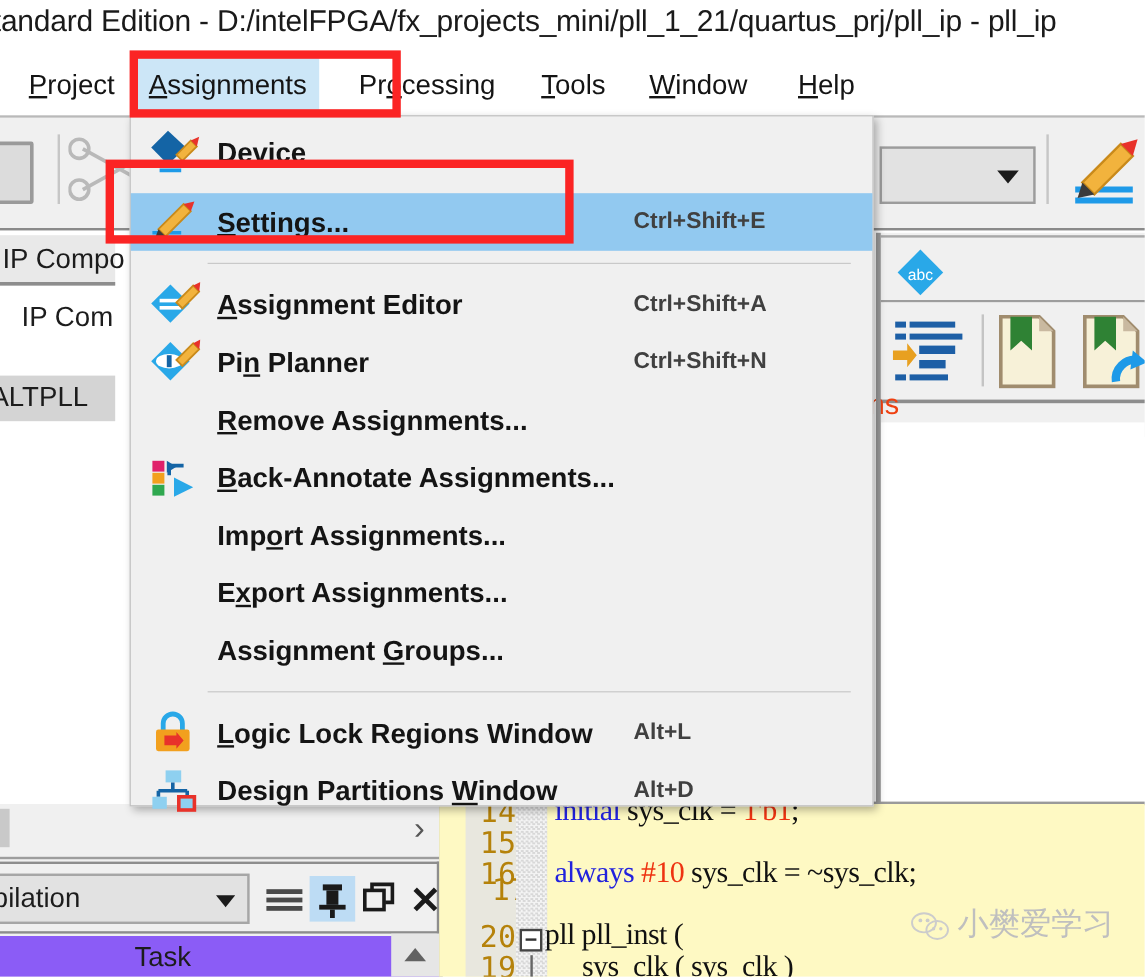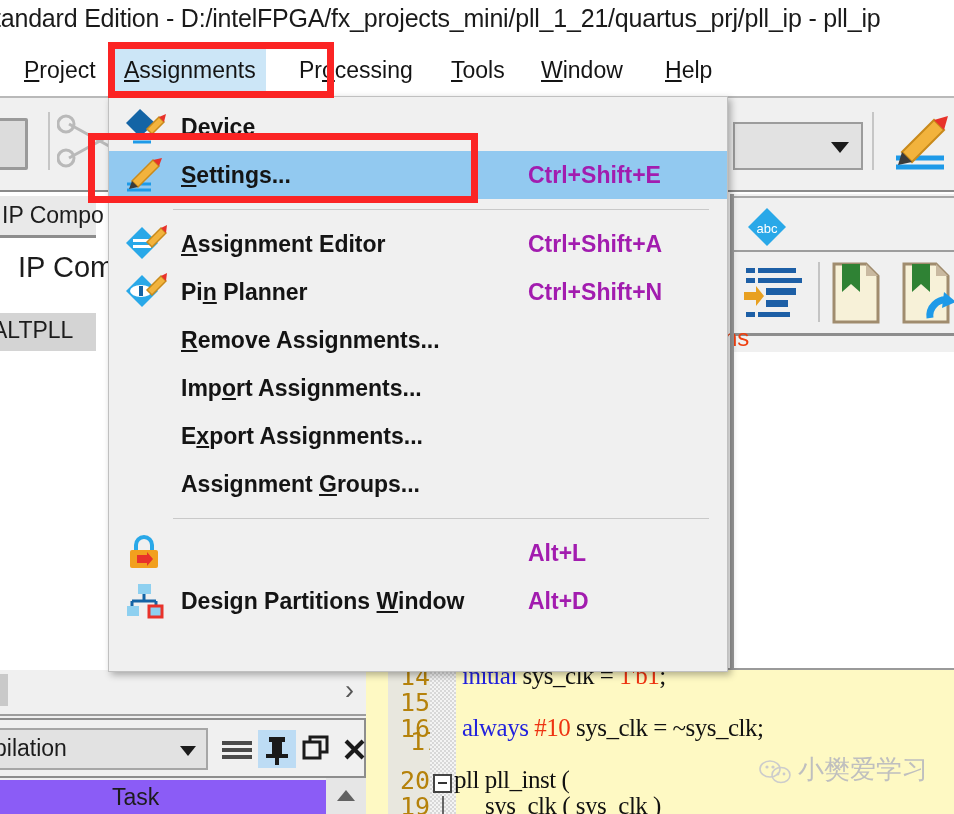--- a/index.html
+++ b/index.html
@@ -70,21 +70,21 @@
     left:-4px;top:196px;width:100px;height:42px;background:#e9e9e9;
     border-bottom:3px solid #8d8d8d;box-sizing:border-box;
   }
   #ipcat-header .lbl{
     position:absolute;left:6px;top:6px;font-size:23px;color:#1c1c1c;white-space:nowrap;
   }
   #ipcat-sub{
     left:-4px;top:241px;width:100px;height:50px;background:#ffffff;
   }
   #ipcat-sub .lbl{
-    position:absolute;left:22px;top:10px;font-size:29px;color:#1c1c1c;white-space:nowrap;
+    position:absolute;left:22px;top:10px;font-size:23px;color:#1c1c1c;white-space:nowrap;
   }
   #ipcat-row-altpll{
     left:-4px;top:313px;width:100px;height:38px;background:#d4d4d4;
   }
   #ipcat-row-altpll .lbl{
     position:absolute;left:-4px;top:4px;font-size:23px;color:#1c1c1c;white-space:nowrap;
   }
 
   
   #right-panel{
@@ -113,29 +113,29 @@
   #dropdown{
     left:108px;top:96px;width:620px;height:576px;
     background:#f0f0f0;
     border:1px solid #c0c0c0;
     box-shadow:3px 3px 7px rgba(0,0,0,.30);
     box-sizing:border-box;
   }
   #dropdown .mrow{
     position:relative;height:48px;width:100%;font-weight:bold;
   }
-  #dropdown .mrow.hl{background:#92c9f0;}
+  #dropdown .mrow.hl{background:#92c9f0;margin-top:10px;}
   #dropdown .mrow .mlabel{
     position:absolute;left:72px;top:0;height:48px;line-height:48px;
     font-size:23px;color:#141414;white-space:nowrap;
   }
   #dropdown .mrow .mlabel u{text-decoration:underline;text-underline-offset:2px;}
   #dropdown .mrow .mshort{
     position:absolute;right:-1px;top:0;height:60px;line-height:48px;
-    font-size:23px;color:#a21caf;white-space:nowrap;width:200px;
+    font-size:19px;color:#404040;white-space:nowrap;width:200px;
   }
   #dropdown .mrow .micon{
     position:absolute;left:16px;top:4px;width:42px;height:40px;
   }
   #dropdown .msep{
     height:1px;background:#c9c9c9;margin:10px 18px 10px 64px;
   }
   #dd-pad-top{height:6px;}
 
   
@@ -491,20 +491,34 @@
     </span>
     <span class="mlabel">Pi<u>n</u> Planner</span>
     <span class="mshort">Ctrl+Shift+N</span>
   </div>
 
   <div class="mrow">
     <span class="mlabel"><u>R</u>emove Assignments...</span>
     <span class="mshort"></span>
   </div>
 
+  <div class="mrow">
+    <span class="micon">
+      <svg width="42" height="40" viewBox="0 0 42 40">
+        <rect x="2" y="6" width="10" height="9" fill="#e0216b"></rect>
+        <rect x="2" y="16" width="10" height="9" fill="#f2a01e"></rect>
+        <rect x="2" y="26" width="10" height="9" fill="#2fa84f"></rect>
+        <path d="M16,18 L16,10 L28,10" stroke="#1464a5" stroke-width="3" fill="none"></path>
+        <polygon points="14,6 22,11 14,16" fill="#1464a5"></polygon>
+        <polygon points="20,20 36,28 20,36" fill="#29a8e8"></polygon>
+      </svg>
+    </span>
+    <span class="mlabel"><u>B</u>ack-Annotate Assignments...</span>
+    <span class="mshort"></span>
+  </div>
 
   <div class="mrow">
     <span class="mlabel">Imp<u>o</u>rt Assignments...</span>
     <span class="mshort"></span>
   </div>
 
   <div class="mrow">
     <span class="mlabel">E<u>x</u>port Assignments...</span>
     <span class="mshort"></span>
   </div>
@@ -517,20 +531,21 @@
   <div class="msep"></div>
 
   <div class="mrow">
     <span class="micon">
       <svg width="42" height="40" viewBox="0 0 42 40">
         <path d="M11,18 L11,12 A8,8 0 0 1 27,12 L27,18" stroke="#29a8e8" stroke-width="4" fill="none"></path>
         <rect x="5" y="17" width="28" height="18" rx="2" fill="#f2a01e"></rect>
         <polygon points="12,22 22,22 22,19 28,26 22,33 22,30 12,30" fill="#e8322a"></polygon>
       </svg>
     </span>
+    <span class="mlabel"><u>L</u>ogic Lock Regions Window</span>
     <span class="mshort">Alt+L</span>
   </div>
 
   <div class="mrow">
     <span class="micon">
       <svg width="42" height="40" viewBox="0 0 42 40">
         <rect x="13" y="3" width="13" height="10" fill="#8ed0f0"></rect>
         <path d="M19,13 L19,20 M7,20 L31,20 M7,20 L7,25 M31,20 L31,25" stroke="#1464a5" stroke-width="3" fill="none"></path>
         <rect x="2" y="25" width="12" height="10" fill="#8ed0f0"></rect>
         <rect x="24" y="25" width="13" height="11" fill="#8ed0f0" stroke="#e8322a" stroke-width="3"></rect>

